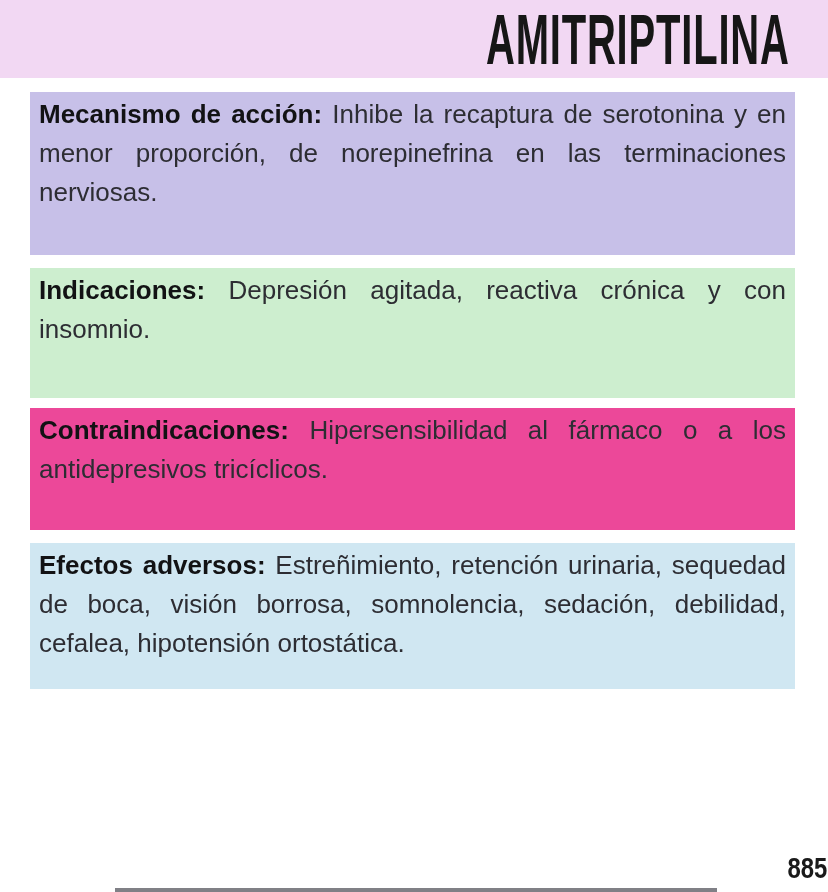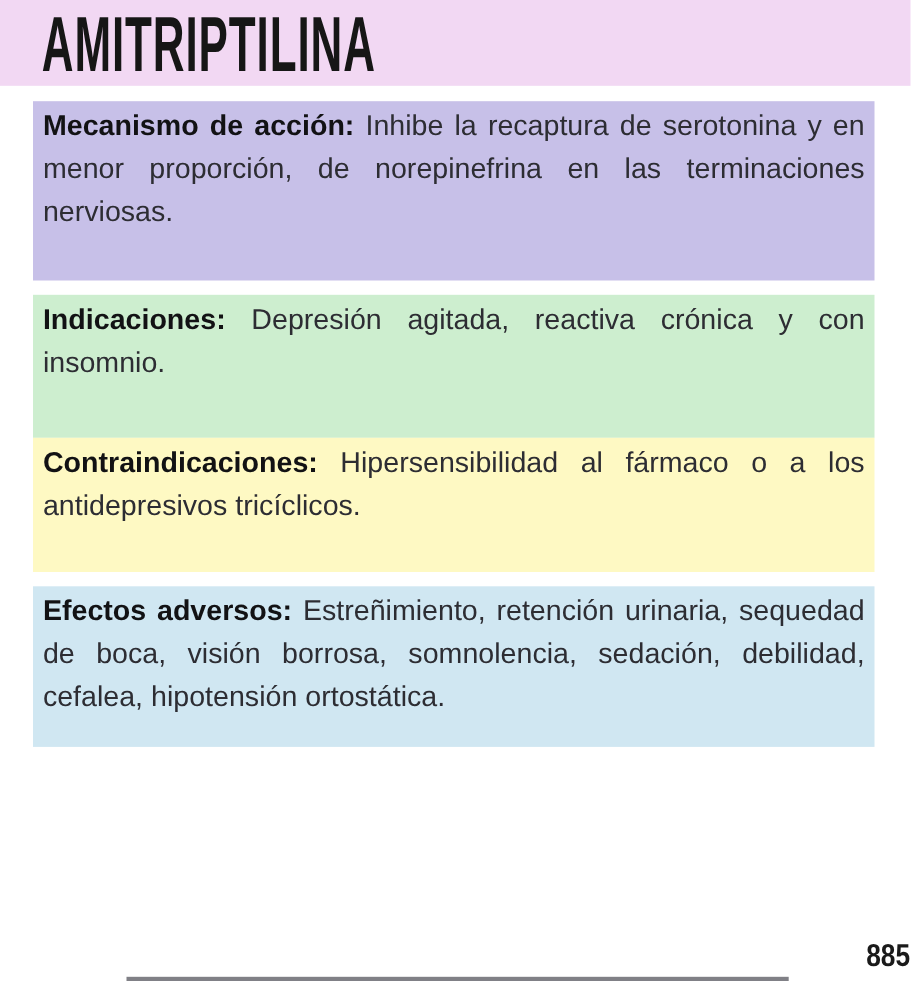--- a/index.html
+++ b/index.html
@@ -15,21 +15,21 @@
     background: #ffffff;
     overflow: hidden;
   }
   
   .title-bar {
     position: absolute;
     top: 0;
     left: 0;
     width: 828px;
     height: 78px;
-    text-align: left;
+    text-align: right;
     line-height: 80px;
   }
   .title-text {
     display: inline-block;
     font-weight: 700;
     font-size: 50px;
     color: #161616;
     letter-spacing: 1px;
     transform: scale(0.8, 1.42);
     transform-origin: center center;
@@ -46,21 +46,21 @@
     box-sizing: border-box;
     padding: 3px 9px 0 9px;
     font-size: 26px;
     line-height: 39px;
     color: #2d2d33;
     text-align: justify;
   }
   .sec p { margin: 0; }
   .sec b { color: #121214; }
   .s0 { height: 163px; margin-bottom: 13px; }
-  .s1 { height: 130px; }
+  .s1 { height: 130px; margin-bottom: 10px; }
   .s2 { height: 122px; margin-bottom: 13px; }
   .s3 { height: 146px; margin-bottom: 9px; }
   .s4 { height: 178px; margin-bottom: 0; }
   
   .page-number {
     position: absolute;
     right: 1px;
     bottom: 6px;
     font-size: 26px;
     font-weight: 700;
@@ -90,21 +90,21 @@
   <main class="sections">
 
     <section class="sec s0" style="background: rgb(199, 192, 232);">
       <p><b>Mecanismo de acción:</b><span> Inhibe la recaptura de serotonina y en menor proporción, de norepinefrina en las terminaciones nerviosas.</span></p>
     </section>
 
     <section class="sec s1" style="background: rgb(205, 238, 207);">
       <p><b>Indicaciones:</b><span> Depresión agitada, reactiva crónica y con insomnio.</span></p>
     </section>
 
-    <section class="sec s2" style="background: #fef9c3;">
+    <section class="sec s2" style="background: #ec4899;">
       <p><b>Contraindicaciones:</b><span> Hipersensibilidad al fármaco o a los antidepresivos tricíclicos.</span></p>
     </section>
 
     <section class="sec s3" style="background: rgb(208, 231, 242);">
       <p><b>Efectos adversos:</b><span> Estreñimiento, retención urinaria, sequedad de boca, visión borrosa, somnolencia, sedación, debilidad, cefalea, hipotensión ortostática.</span></p>
     </section>
 
 
   </main>
 

